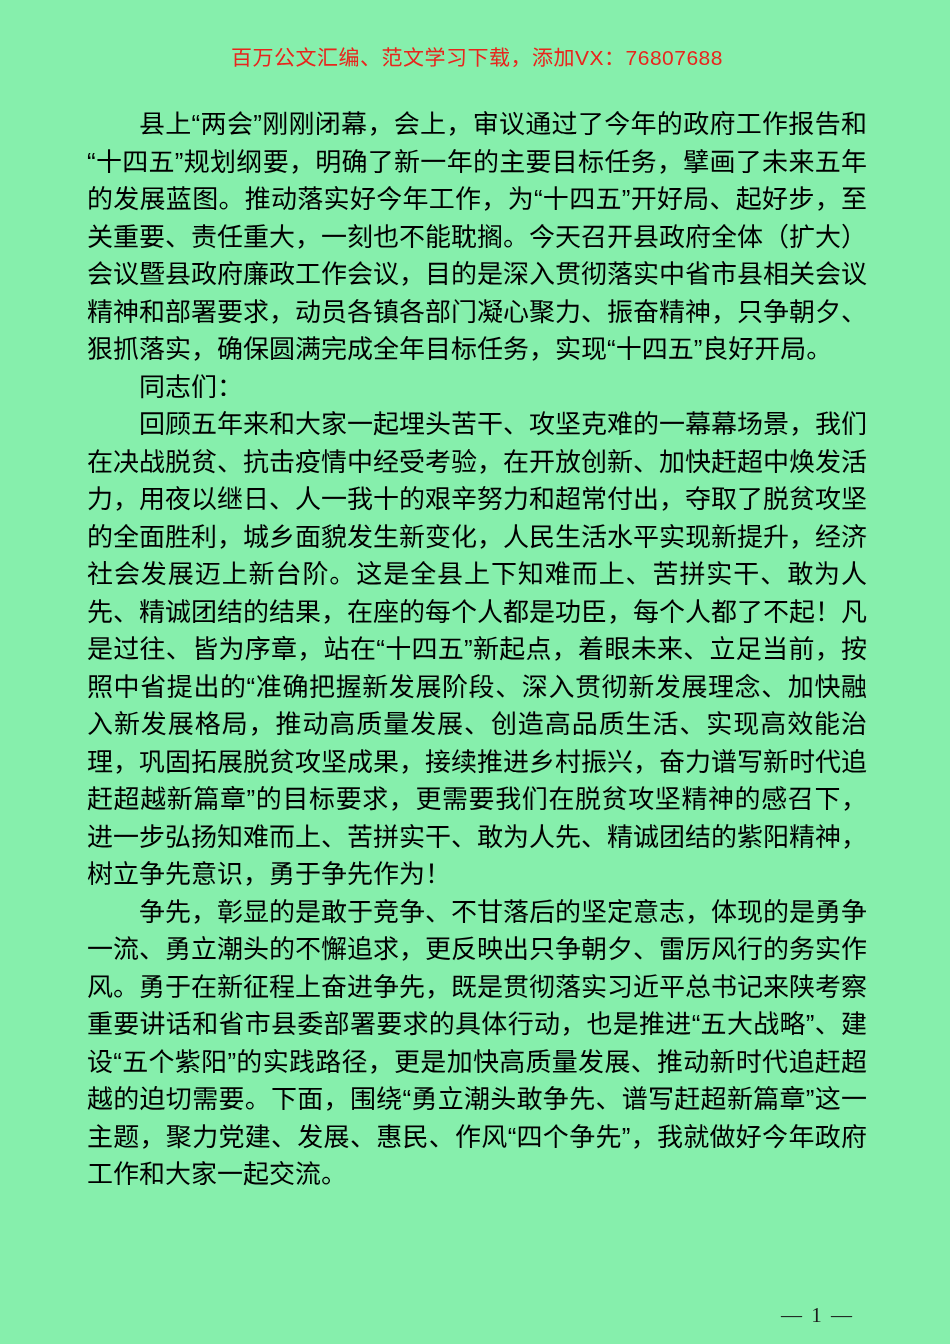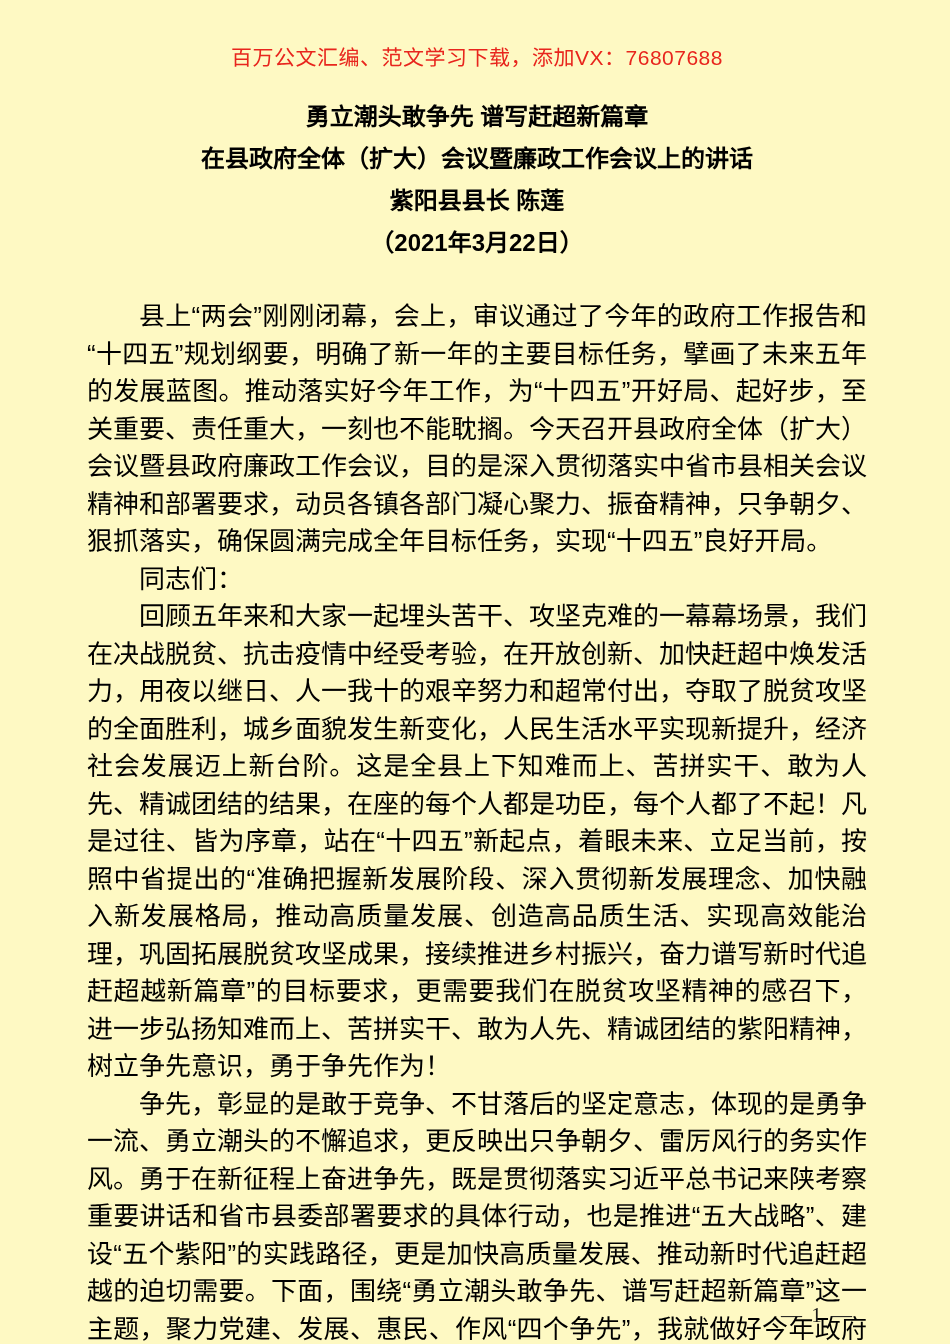--- a/index.html
+++ b/index.html
@@ -13,21 +13,21 @@
     font-family: "Liberation Sans", sans-serif;
     color: #000000;
   }
   .page {
     position: relative;
     width: 950px;
     height: 1344px;
     box-sizing: border-box;
     padding: 44px 83px 0 87px;
     overflow: hidden;
-    background: #fef9c3;
+    background: #86efac;
   }
   .watermark {
     text-align: center;
     font-size: 21px;
     line-height: 28px;
     font-weight: 400;
     letter-spacing: 0.5px;
     margin-bottom: 24px;
   }
   .title-block {
@@ -73,26 +73,20 @@
     letter-spacing: 2px;
   }
 </style>
 </head>
 <body>
 
 <div class="page">
 
   <div class="watermark" style="color: rgb(232, 37, 29);">百万公文汇编、范文学习下载，添加VX：76807688</div>
 
-  <div class="title-block">
-    <div class="doc-title">勇立潮头敢争先 谱写赶超新篇章</div>
-    <div class="doc-subtitle">在县政府全体（扩大）会议暨廉政工作会议上的讲话</div>
-    <div class="doc-author">紫阳县县长 陈莲</div>
-    <div class="doc-date">（2021年3月22日）</div>
-  </div>
 
   <div class="body-text">
     <p class="para">县上“两会”刚刚闭幕，会上，审议通过了今年的政府工作报告和“十四五”规划纲要，明确了新一年的主要目标任务，擘画了未来五年的发展蓝图。推动落实好今年工作，为“十四五”开好局、起好步，至关重要、责任重大，一刻也不能耽搁。今天召开县政府全体（扩大）会议暨县政府廉政工作会议，目的是深入贯彻落实中省市县相关会议精神和部署要求，动员各镇各部门凝心聚力、振奋精神，只争朝夕、狠抓落实，确保圆满完成全年目标任务，实现“十四五”良好开局。</p>
     <p class="para salutation">同志们：</p>
     <p class="para">回顾五年来和大家一起埋头苦干、攻坚克难的一幕幕场景，我们在决战脱贫、抗击疫情中经受考验，在开放创新、加快赶超中焕发活力，用夜以继日、人一我十的艰辛努力和超常付出，夺取了脱贫攻坚的全面胜利，城乡面貌发生新变化，人民生活水平实现新提升，经济社会发展迈上新台阶。这是全县上下知难而上、苦拼实干、敢为人先、精诚团结的结果，在座的每个人都是功臣，每个人都了不起！凡是过往、皆为序章，站在“十四五”新起点，着眼未来、立足当前，按照中省提出的“准确把握新发展阶段、深入贯彻新发展理念、加快融入新发展格局，推动高质量发展、创造高品质生活、实现高效能治理，巩固拓展脱贫攻坚成果，接续推进乡村振兴，奋力谱写新时代追赶超越新篇章”的目标要求，更需要我们在脱贫攻坚精神的感召下，进一步弘扬知难而上、苦拼实干、敢为人先、精诚团结的紫阳精神，树立争先意识，勇于争先作为！</p>
     <p class="para">争先，彰显的是敢于竞争、不甘落后的坚定意志，体现的是勇争一流、勇立潮头的不懈追求，更反映出只争朝夕、雷厉风行的务实作风。勇于在新征程上奋进争先，既是贯彻落实习近平总书记来陕考察重要讲话和省市县委部署要求的具体行动，也是推进“五大战略”、建设“五个紫阳”的实践路径，更是加快高质量发展、推动新时代追赶超越的迫切需要。下面，围绕“勇立潮头敢争先、谱写赶超新篇章”这一主题，聚力党建、发展、惠民、作风“四个争先”，我就做好今年政府工作和大家一起交流。</p>
   </div>
 
   <div class="page-number">— 1 —</div>
 

